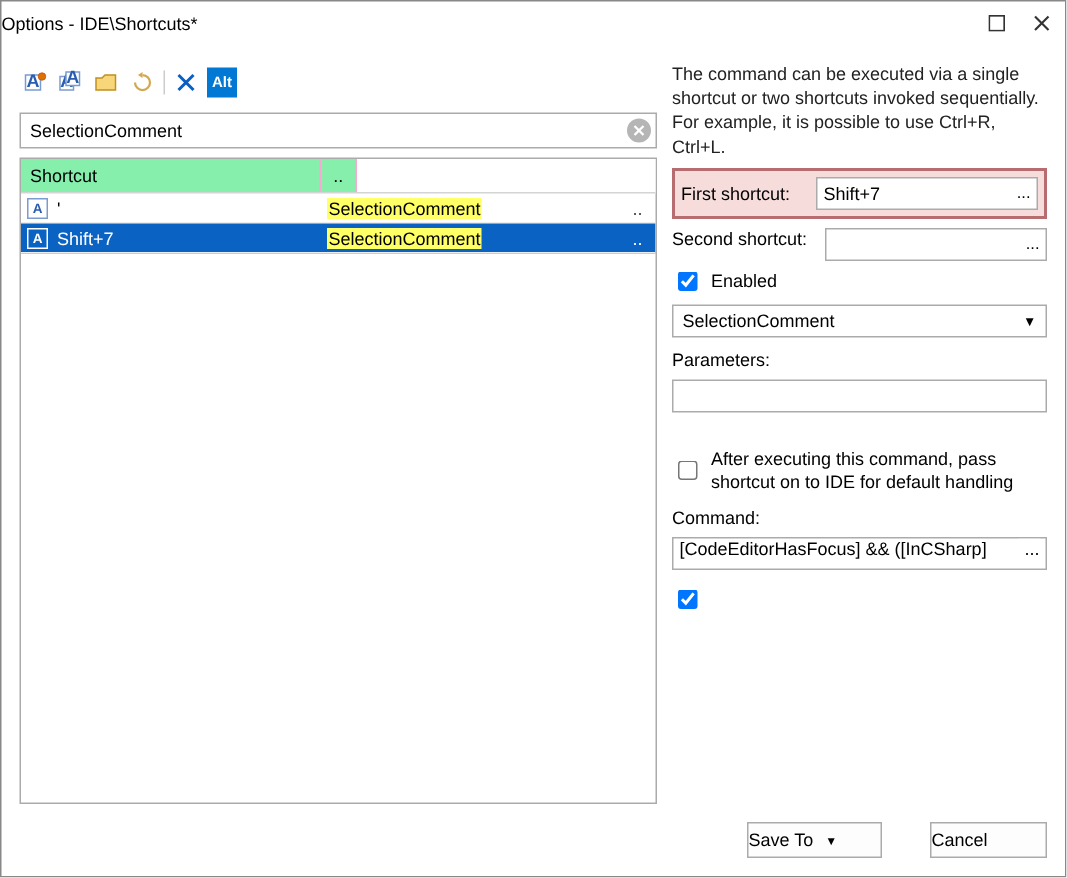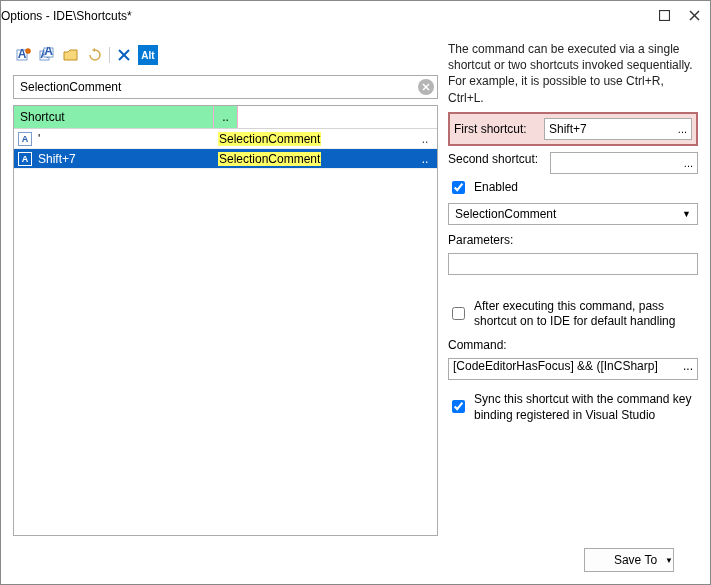--- a/index.html
+++ b/index.html
@@ -43,21 +43,21 @@
 .shortcutfield { flex: 1; height: 22px; border: 1px solid #ababab; background: #fff; display: flex; align-items: center; padding: 0 4px; position: relative; }
 .shortcutfield .dots { position: absolute; right: 4px; font-size: 11px; cursor: pointer; }
 .checkrow { display: flex; align-items: center; gap: 6px; line-height: 1.3; }
 .checkrow input { margin-top: 1px; }
 .combo { height: 22px; border: 1px solid #ababab; display: flex; align-items: center; padding: 0 6px; position: relative; }
 .combo .caret { position: absolute; right: 6px; font-size: 9px; }
 .txt { height: 22px; border: 1px solid #ababab; padding: 0 4px; }
 .ctxbox { height: 22px; border: 1px solid #ababab; display: flex; align-items: flex-start; padding: 0 4px; white-space: nowrap; overflow: hidden; position: relative; }
 .ctxbox .dots { position: absolute; right: 4px; background: #fff; padding-left: 4px; cursor: pointer; }
 .bottombar { display: flex; justify-content: flex-end; gap: 8px; padding: 12px; border-top: 0; }
-.btn { min-width: 78px; height: 24px; border: 1px solid #ababab; background: #fdfdfd; display: flex; align-items: center; justify-content: flex-end; cursor: pointer; }
+.btn { min-width: 78px; height: 24px; border: 1px solid #ababab; background: #fdfdfd; display: flex; align-items: center; justify-content: flex-start; cursor: pointer; }
 .btn.save { min-width: 90px; gap: 8px; }
 svg { display: block; }
 .sectionlabel { margin-top: 2px; }
 </style>
 </head>
 <body>
 
 <div class="window">
   <div class="titlebar">
     <span class="title">Options - IDE\Shortcuts*</span>
@@ -191,25 +191,25 @@
       </div>
 
       <div class="sectionlabel">Command:</div>
       <div class="ctxbox">
         <span>[CodeEditorHasFocus] &amp;&amp; ([InCSharp]</span>
         <span class="dots">...</span>
       </div>
 
       <div class="checkrow" style="margin-top:6px">
         <input type="checkbox" id="cbSync" checked="" style="">
-        <label for="cbSync">Sync this shortcut with the command key binding registered in Visual Studio</label>
       </div>
     </div>
   </div>
 
   <div class="bottombar">
     <div class="btn save">
       <span>Save To</span>
       <span style="font-size:8px">▼</span>
     </div>
     <div style="width:16px"></div>
+    <div class="btn">Cancel</div>
   </div>
 </div>
 
 </body></html>

